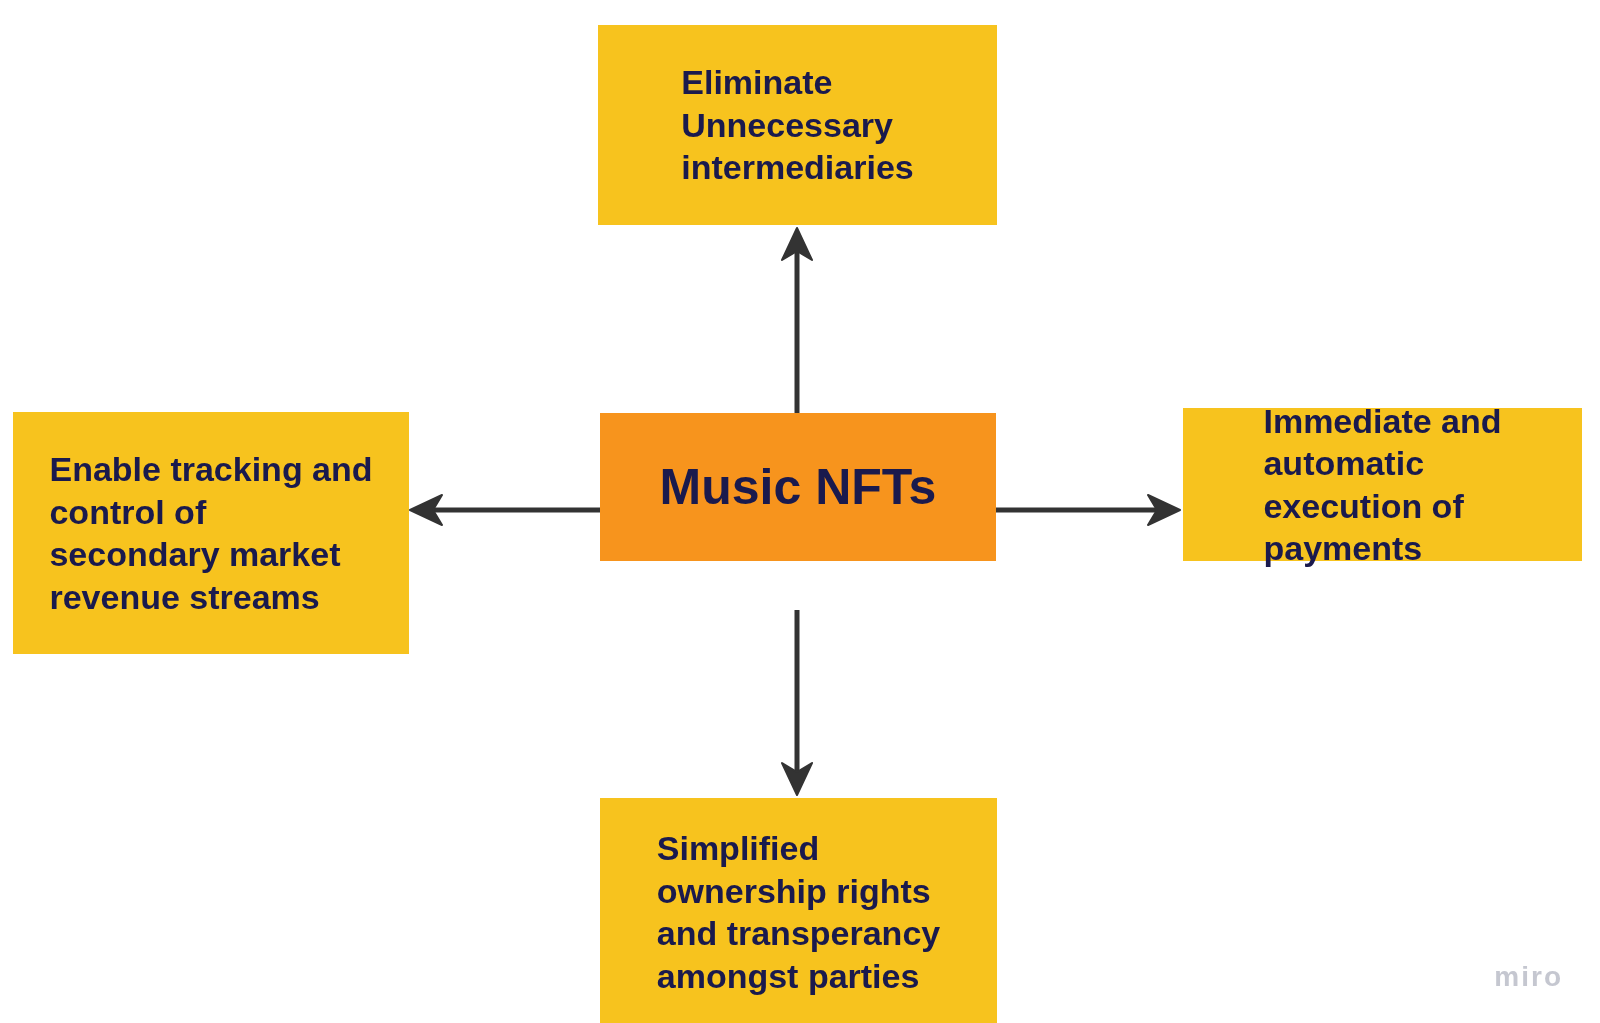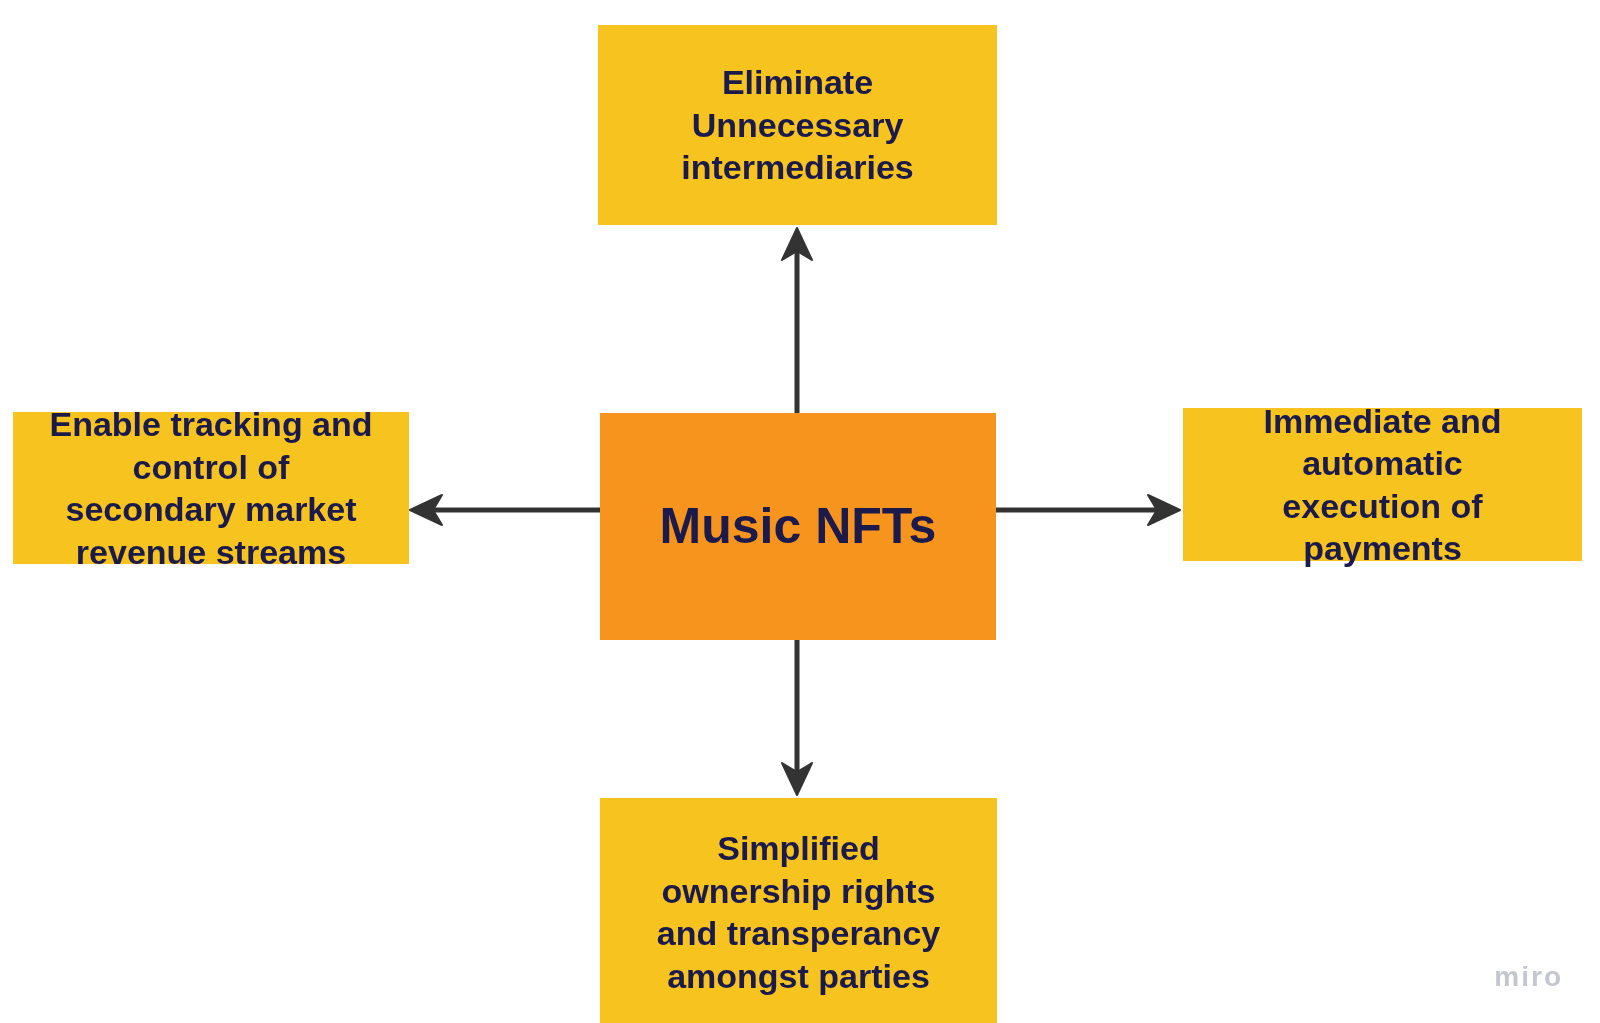--- a/index.html
+++ b/index.html
@@ -37,36 +37,36 @@
     fill: var(--arrow);
     stroke: var(--arrow);
     stroke-width: 2;
     stroke-linejoin: round;
   }
   .node {
     position: absolute;
     display: flex;
     align-items: center;
     justify-content: center;
-    text-align: center;
+    text-align: left;
     background: var(--yellow);
     color: var(--text);
     font-weight: bold;
   }
   .node-label {
     white-space: pre-line;
     font-size: 34px;
     line-height: 1.25;
   }
   .node--top    { left: 598px; top: 25px;  width: 399px; height: 200px; }
-  .node--left   { left: 13px;  top: 412px; width: 396px; height: 152px; }
+  .node--left   { left: 13px;  top: 412px; width: 396px; height: 242px; }
   .node--right  { left: 1183px;top: 408px; width: 399px; height: 153px; }
   .node--bottom { left: 600px; top: 798px; width: 397px; height: 228px; }
   .node--center {
-    left: 600px; top: 413px; width: 396px; height: 227px;
+    left: 600px; top: 413px; width: 396px; height: 148px;
     background: var(--orange);
   }
   .center-label {
     font-size: 50px;
     line-height: 1.1;
   }
   .watermark {
     position: absolute;
     right: 37px;
     bottom: 30px;

